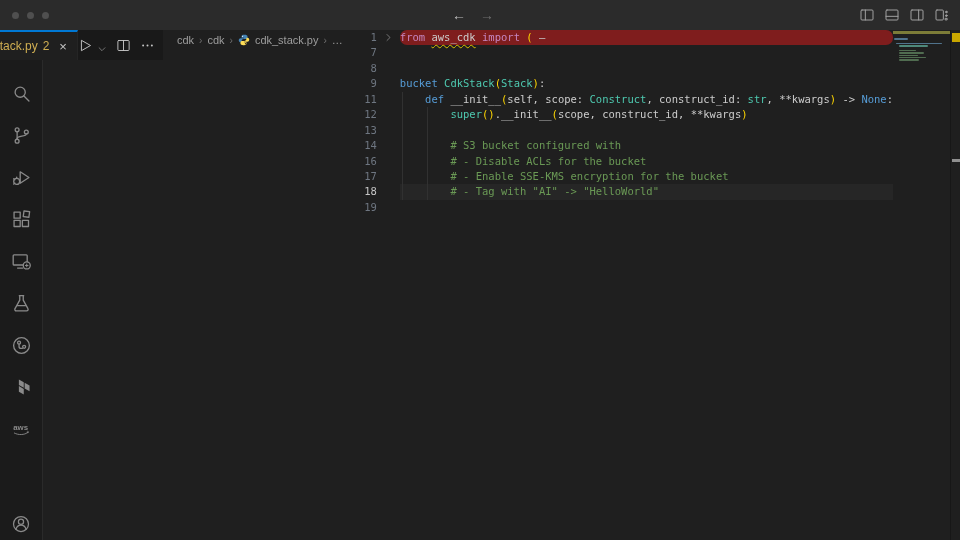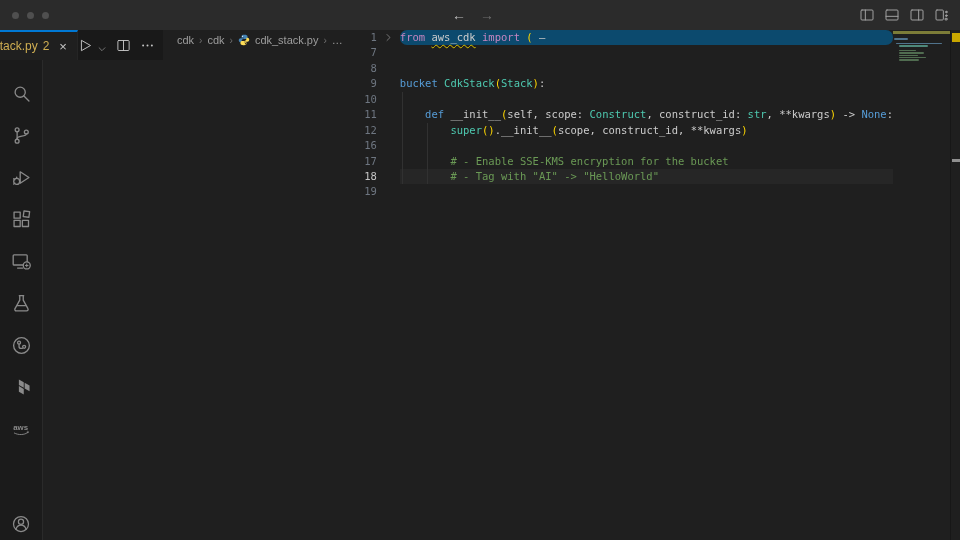--- a/index.html
+++ b/index.html
@@ -50,21 +50,21 @@
 
   
   .code-area { flex:1; display:flex; min-height:0;
                font-family:"DejaVu Sans Mono", monospace; font-size:10.5px; }
   .lines { flex:1; min-width:0; }
   .line { display:flex; height:15.45px; line-height:15.45px; position:relative; white-space:pre; }
   .num  { width:34px; flex:none; text-align:right; color:#6e7681; font-size:10.5px; }
   .foldcol { width:23px; flex:none; display:flex; align-items:center; justify-content:center; color:#b8b8b8; }
   .foldcol svg { width:9px; height:9px; }
   .ltext { flex:1; position:relative; color:#cccccc; }
-  .line.sel .ltext { background:#0c4a6e;border-radius:7px; }
+  .line.sel .ltext { background:#7f1d1d;border-radius:7px; }
   .line.cur .ltext { background:rgba(255,255,255,0.035); }
   .line.cur .num { color:#c6c6c6; }
   .kw { color:#c586c0; } .kb { color:#569cd6; } .ty { color:#4ec9b0; }
   .cm { color:#6a9955; } .br { color:#ffd700; } .di { color:#c8c8c8; } .pl { color:#cccccc; }
   .u { text-decoration:underline wavy #d8c100; text-decoration-thickness:1px; text-underline-offset:2.5px; }
   .guide { position:absolute; top:0; bottom:0; width:1px; background:#313131; }
 
   
   .minimap { width:57px; flex:none; position:relative; background:#1f1f1f; }
   .mm-sel { position:absolute; left:0; top:1px; width:100%; height:3px; background:#7c7c38; }
@@ -251,24 +251,25 @@
         </div>
 
       <div class="code-area">
         <div class="lines" id="lines">
             <div class="line sel"><span class="num">1</span><span class="foldcol"><span style="width:9px;height:9px;display:inline-flex"><svg viewBox="0 0 24 24" fill="none" stroke="currentColor" stroke-width="1.5" stroke-linecap="round" stroke-linejoin="round">
                     <path d="M8 4l8 8-8 8"></path>
                   </svg></span></span><span class="ltext"><span class="kw">from</span><span class="pl"> </span><span class="pl u">aws_cdk</span><span class="pl"> </span><span class="kw">import</span><span class="pl"> </span><span class="br">(</span><span class="di"> –</span></span></div>
             <div class="line"><span class="num">7</span><span class="foldcol"></span><span class="ltext"></span></div>
             <div class="line"><span class="num">8</span><span class="foldcol"></span><span class="ltext"></span></div>
             <div class="line"><span class="num">9</span><span class="foldcol"></span><span class="ltext"><span class="kb">bucket</span><span class="pl"> </span><span class="ty">CdkStack</span><span class="br">(</span><span class="ty">Stack</span><span class="br">)</span><span class="pl">:</span></span></div>
-            <div class="line"><span class="num">10</span><span class="foldcol"></span><span class="ltext"><i class="guide" style="left:2px"></i></span></div>
             <div class="line"><span class="num">11</span><span class="foldcol"></span><span class="ltext"><i class="guide" style="left:2px"></i><span class="pl">    </span><span class="kb">def</span><span class="pl"> </span><span class="pl">__init__</span><span class="br">(</span><span class="pl">self, scope: </span><span class="ty">Construct</span><span class="pl">, construct_id: </span><span class="ty">str</span><span class="pl">, **kwargs</span><span class="br">)</span><span class="pl"> -&gt; </span><span class="kb">None</span><span class="pl">:</span></span></div>
             <div class="line"><span class="num">12</span><span class="foldcol"></span><span class="ltext"><i class="guide" style="left:2px"></i><i class="guide" style="left:27.3px"></i><span class="pl">        </span><span class="ty">super</span><span class="br">()</span><span class="pl">.__init__</span><span class="br">(</span><span class="pl">scope, construct_id, **kwargs</span><span class="br">)</span></span></div>
-            <div class="line"><span class="num">16</span><span class="foldcol"></span><span class="ltext"><i class="guide" style="left:2px"></i><i class="guide" style="left:27.3px"></i><span class="pl">        </span></span></div>
+            <div class="line"><span class="num">13</span><span class="foldcol"></span><span class="ltext"><i class="guide" style="left:2px"></i><i class="guide" style="left:27.3px"></i></span></div>
+            <div class="line"><span class="num">14</span><span class="foldcol"></span><span class="ltext"><i class="guide" style="left:2px"></i><i class="guide" style="left:27.3px"></i><span class="pl">        </span><span class="cm"># S3 bucket configured with</span></span></div>
+            <div class="line"><span class="num">16</span><span class="foldcol"></span><span class="ltext"><i class="guide" style="left:2px"></i><i class="guide" style="left:27.3px"></i><span class="pl">        </span><span class="cm"># - Disable ACLs for the bucket</span></span></div>
             <div class="line"><span class="num">17</span><span class="foldcol"></span><span class="ltext"><i class="guide" style="left:2px"></i><i class="guide" style="left:27.3px"></i><span class="pl">        </span><span class="cm"># - Enable SSE-KMS encryption for the bucket</span></span></div>
             <div class="line cur"><span class="num">18</span><span class="foldcol"></span><span class="ltext"><i class="guide" style="left:2px"></i><i class="guide" style="left:27.3px"></i><span class="pl">        </span><span class="cm"># - Tag with "AI" -&gt; "HelloWorld"</span></span></div>
             <div class="line"><span class="num">19</span><span class="foldcol"></span><span class="ltext"></span></div>
           </div>
         <div class="minimap" id="minimap">
             <div class="mm-sel" style="background:#7c7c38"></div>
             <div class="mbar" style="top:8.05px;left:1px;width:13.64px;background:#5c88a8;opacity:.8"></div>
             <div class="mbar" style="top:12.75px;left:3.48px;width:45.88px;background:#5c88a8;opacity:.8"></div>
             <div class="mbar" style="top:15.100000000000001px;left:5.96px;width:29.14px;background:#5aa391;opacity:.8"></div>
             <div class="mbar" style="top:19.8px;left:5.96px;width:16.74px;background:#5d7f5d;opacity:.8"></div>

